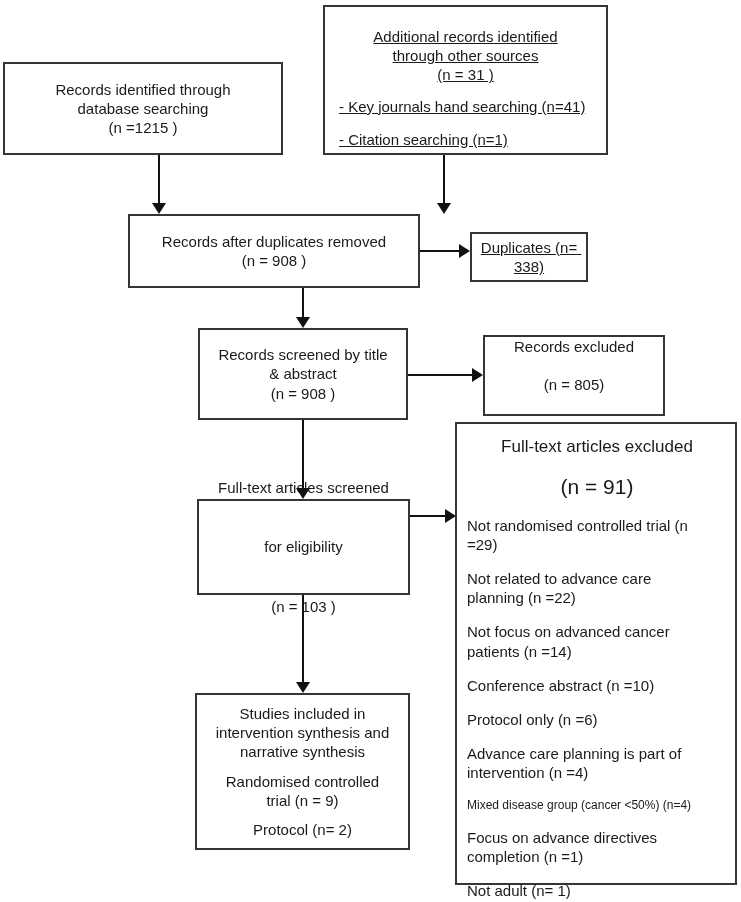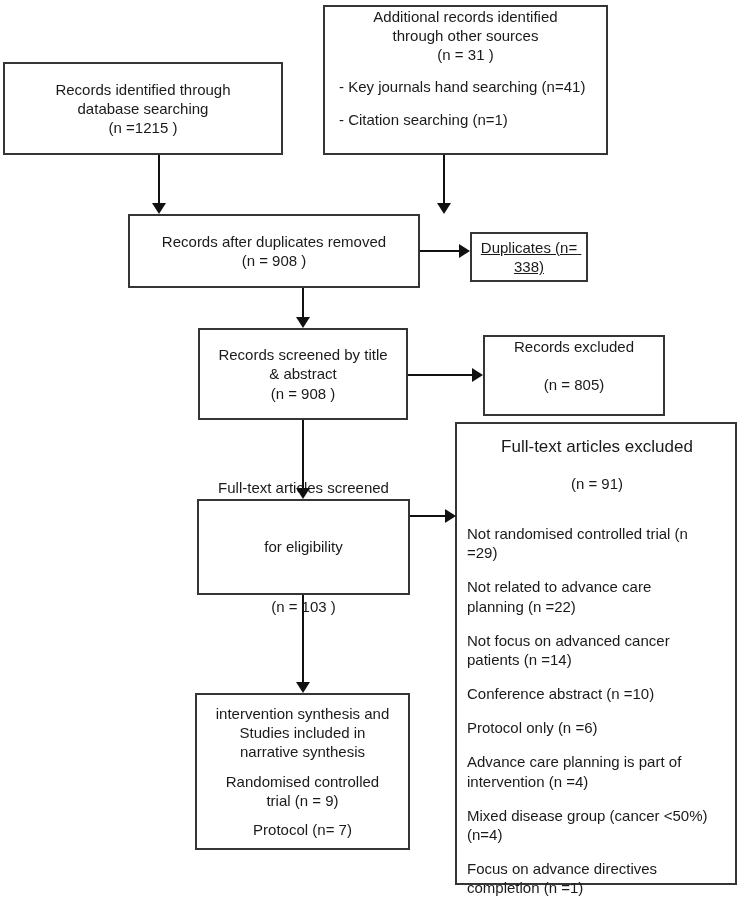--- a/index.html
+++ b/index.html
@@ -29,49 +29,49 @@
     display: flex;
     flex-direction: column;
     justify-content: center;
   }
   .ln { white-space: pre-wrap; }
   .gap-top { margin-top: 19px; }
   .gap-top-sm { margin-top: 10px; }
 
   
   .db-box        { left: 3px;   top: 62px;  width: 280px; height: 93px;  }
-  .other-box     { left: 323px; top: 5px;   width: 285px; height: 150px; padding-top: 0; }
+  .other-box     { left: 323px; top: 5px;   width: 285px; height: 150px; padding-top: 20px; text-decoration: underline; }
   .other-box .title-part { text-align: center; }
   .other-box .bullets { text-align: left; padding: 12px 6px 0 14px; }
   .other-box .bullets .ln { margin-bottom: 14px; }
   .dedup-box     { left: 128px; top: 214px; width: 292px; height: 74px;  }
   .dup-box       { left: 470px; top: 232px; width: 118px; height: 50px; text-decoration: underline;  }
   .screened-box  { left: 198px; top: 328px; width: 210px; height: 92px;  }
   .excluded-box  { left: 483px; top: 335px; width: 182px; height: 81px;  }
   .fulltext-box  { left: 197px; top: 499px; width: 213px; height: 96px; gap: 40px;  }
   .included-box  { left: 195px; top: 693px; width: 215px; height: 157px; }
   .ftex-box      { left: 455px; top: 422px; width: 282px; height: 463px; padding: 12px 8px 8px 10px; }
   .ftex-box .ftex-title {
     text-align: center;
     font-size: 17px;
     margin-bottom: 16px;
   }
   .ftex-box .ftex-count {
     text-align: center;
-    font-size: 15px;
-    margin-bottom: 31px;
+    font-size: 21px;
+    margin-bottom: 15px;
   }
   .ftex-box .item {
     text-align: left;
     margin-bottom: 15px;
     padding-right: 20px;
     white-space: pre-wrap;
   }
   .ftex-box .item.small {
-    font-size: 15px;
+    font-size: 12px;
     padding-right: 0;
   }
   .ftex-box .item:last-child { margin-bottom: 0; }
 
   
   .arrow { position: absolute; }
   .arrow .shaft-v {
     position: absolute;
     left: 0; top: 0;
     width: 2px;
@@ -155,26 +155,26 @@
     <div class="item">Not focus on advanced cancer patients (n =14)</div>
     <div class="item">Conference abstract (n =10)</div>
     <div class="item">Protocol only (n =6)</div>
     <div class="item">Advance care planning is part of intervention (n =4)</div>
     <div class="item small">Mixed disease group (cancer &lt;50%) (n=4)</div>
     <div class="item">Focus on advance directives completion (n =1)</div>
     <div class="item">Not adult (n= 1)</div>
   </div>
 
   <div class="box center-text vcenter included-box">
+    <div class="ln">Studies included in</div>
     <div class="ln">intervention synthesis and</div>
-    <div class="ln">Studies included in</div>
     <div class="ln">narrative synthesis</div>
     <div class="ln gap-top-sm">Randomised controlled</div>
     <div class="ln">trial (n = 9)</div>
-    <div class="ln gap-top-sm">Protocol (n= 7)</div>
+    <div class="ln gap-top-sm">Protocol (n= 2)</div>
   </div>
 
   <div class="arrow" style="left:158px; top:155px;">
     <div class="shaft-v" style="height:49px;"></div>
     <div class="head-down" style="left:-6px; top:48px;"></div>
   </div>
 
   <div class="arrow" style="left:443px; top:155px;">
     <div class="shaft-v" style="height:49px;"></div>
     <div class="head-down" style="left:-6px; top:48px;"></div>

